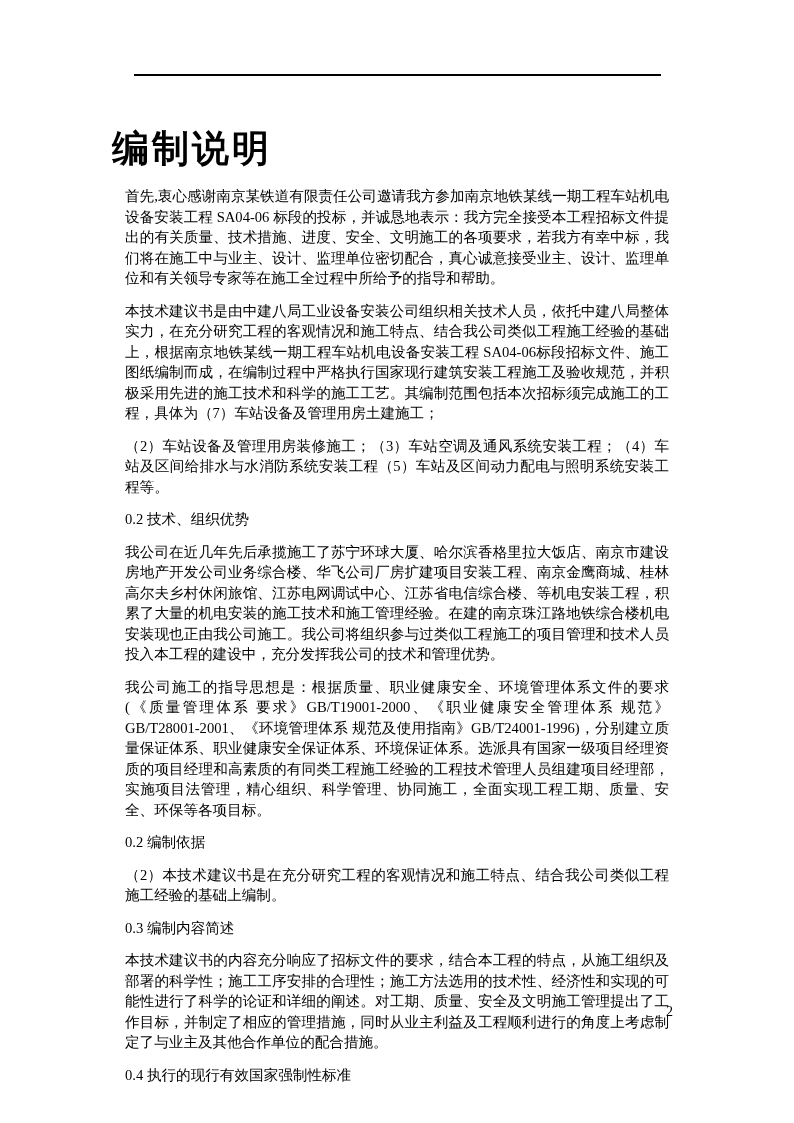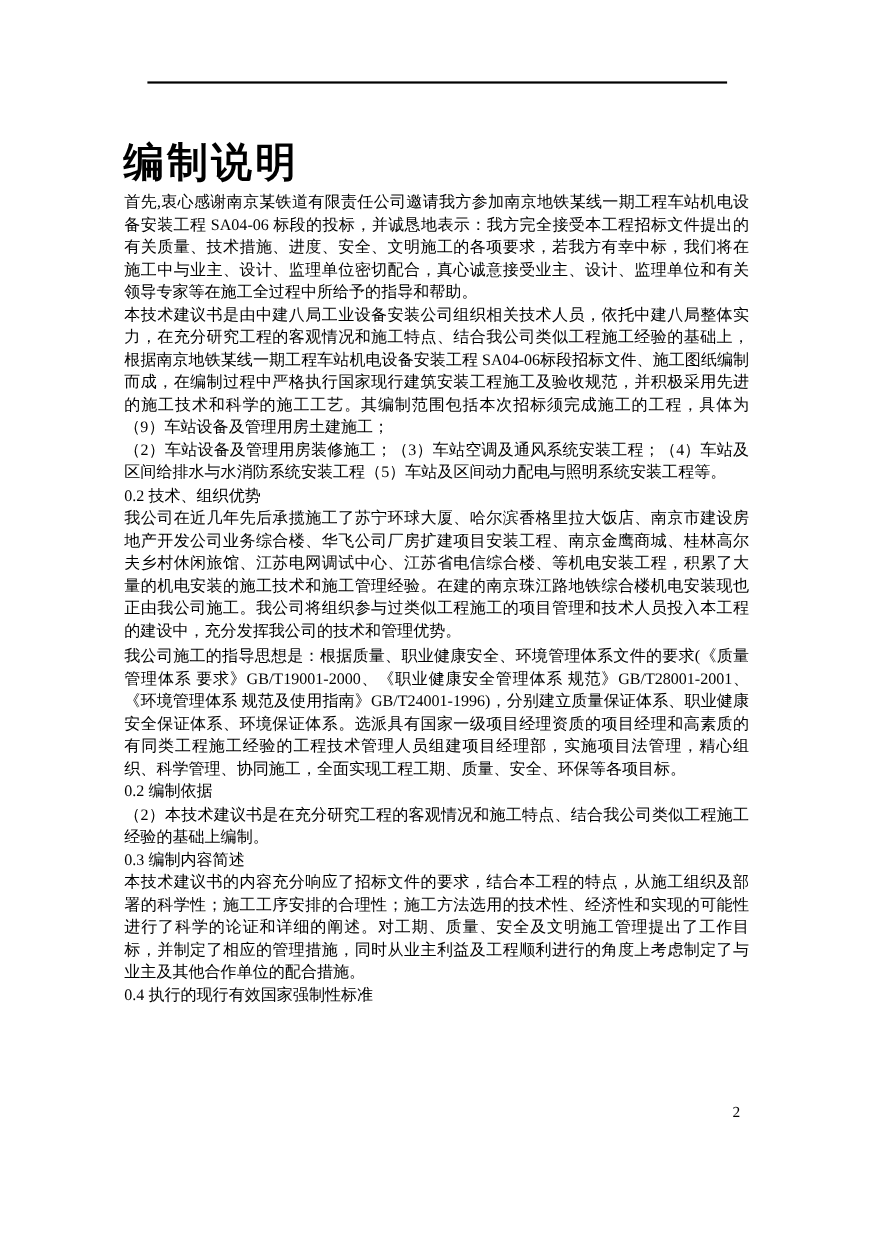--- a/index.html
+++ b/index.html
@@ -38,21 +38,21 @@
     position: absolute;
     top: 174px;
     left: 113px;
     width: 568px;
     font-size: 14.6px;
     line-height: 20.5px;
     text-align: justify;
     text-justify: inter-character;
   }
   .body-text p {
-    margin: 0;
+    margin: 12px;
     padding: 0;
   }
   .body-text p.gap-top {
     margin-top: 3px;
   }
   .page-number {
     position: absolute;
     top: 1002px;
     left: 666px;
     font-size: 14px;
@@ -63,21 +63,21 @@
 <body>
 
 <div class="page">
 
   <div class="header-rule"></div>
 
   <h1 class="doc-title">编制说明</h1>
 
   <div class="body-text">
     <p>首先,衷心感谢南京某铁道有限责任公司邀请我方参加南京地铁某线一期工程车站机电设备安装工程 SA04-06 标段的投标，并诚恳地表示：我方完全接受本工程招标文件提出的有关质量、技术措施、进度、安全、文明施工的各项要求，若我方有幸中标，我们将在施工中与业主、设计、监理单位密切配合，真心诚意接受业主、设计、监理单位和有关领导专家等在施工全过程中所给予的指导和帮助。</p>
-    <p>本技术建议书是由中建八局工业设备安装公司组织相关技术人员，依托中建八局整体实力，在充分研究工程的客观情况和施工特点、结合我公司类似工程施工经验的基础上，根据南京地铁某线一期工程车站机电设备安装工程 SA04-06标段招标文件、施工图纸编制而成，在编制过程中严格执行国家现行建筑安装工程施工及验收规范，并积极采用先进的施工技术和科学的施工工艺。其编制范围包括本次招标须完成施工的工程，具体为（9）车站设备及管理用房土建施工；</p>
+    <p>本技术建议书是由中建八局工业设备安装公司组织相关技术人员，依托中建八局整体实力，在充分研究工程的客观情况和施工特点、结合我公司类似工程施工经验的基础上，根据南京地铁某线一期工程车站机电设备安装工程 SA04-06标段招标文件、施工图纸编制而成，在编制过程中严格执行国家现行建筑安装工程施工及验收规范，并积极采用先进的施工技术和科学的施工工艺。其编制范围包括本次招标须完成施工的工程，具体为（7）车站设备及管理用房土建施工；</p>
     <p>（2）车站设备及管理用房装修施工；（3）车站空调及通风系统安装工程；（4）车站及区间给排水与水消防系统安装工程（5）车站及区间动力配电与照明系统安装工程等。</p>
     <p>0.2 技术、组织优势</p>
     <p>我公司在近几年先后承揽施工了苏宁环球大厦、哈尔滨香格里拉大饭店、南京市建设房地产开发公司业务综合楼、华飞公司厂房扩建项目安装工程、南京金鹰商城、桂林高尔夫乡村休闲旅馆、江苏电网调试中心、江苏省电信综合楼、等机电安装工程，积累了大量的机电安装的施工技术和施工管理经验。在建的南京珠江路地铁综合楼机电安装现也正由我公司施工。我公司将组织参与过类似工程施工的项目管理和技术人员投入本工程的建设中，充分发挥我公司的技术和管理优势。</p>
     <p class="gap-top">我公司施工的指导思想是：根据质量、职业健康安全、环境管理体系文件的要求(《质量管理体系 要求》GB/T19001-2000、《职业健康安全管理体系 规范》GB/T28001-2001、《环境管理体系 规范及使用指南》GB/T24001-1996)，分别建立质量保证体系、职业健康安全保证体系、环境保证体系。选派具有国家一级项目经理资质的项目经理和高素质的有同类工程施工经验的工程技术管理人员组建项目经理部，实施项目法管理，精心组织、科学管理、协同施工，全面实现工程工期、质量、安全、环保等各项目标。</p>
     <p>0.2 编制依据</p>
     <p>（2）本技术建议书是在充分研究工程的客观情况和施工特点、结合我公司类似工程施工经验的基础上编制。</p>
     <p>0.3 编制内容简述</p>
     <p>本技术建议书的内容充分响应了招标文件的要求，结合本工程的特点，从施工组织及部署的科学性；施工工序安排的合理性；施工方法选用的技术性、经济性和实现的可能性进行了科学的论证和详细的阐述。对工期、质量、安全及文明施工管理提出了工作目标，并制定了相应的管理措施，同时从业主利益及工程顺利进行的角度上考虑制定了与业主及其他合作单位的配合措施。</p>
     <p>0.4 执行的现行有效国家强制性标准</p>
   </div>

